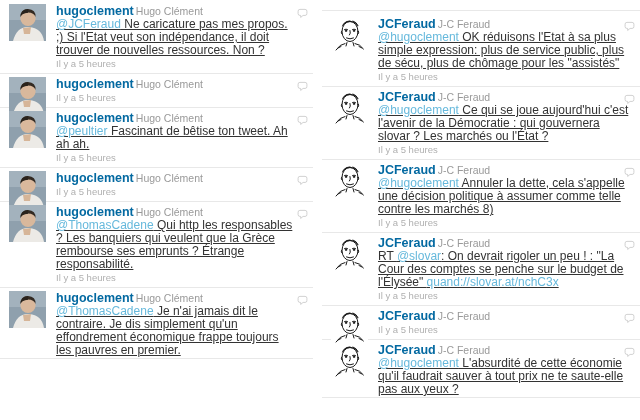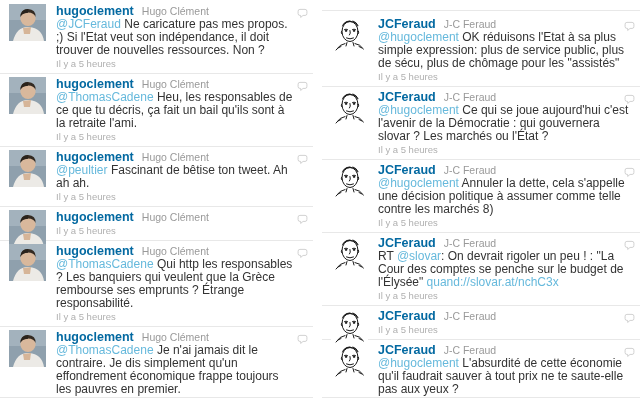--- a/index.html
+++ b/index.html
@@ -15,22 +15,22 @@
   .col-right .top-sep{border-top:1px solid #e8e8e8;height:0;margin-bottom:3px;}
   .tweet{position:relative;padding:2px 0 1px;border-bottom:1px solid #e8e8e8;}
   .tweet:last-child{border-bottom:1px solid #e8e8e8;}
   .avatar{position:absolute;left:9px;top:3px;width:37px;height:37px;overflow:hidden;}
   .avatar svg{display:block;}
   .reply{position:absolute;right:5px;top:4px;opacity:.85;}
   .body{margin-left:56px;margin-right:16px;}
   .col-right .body{margin-right:6px;}
   .hdr{font-size:12.5px;line-height:13px;white-space:nowrap;padding-top:2px;}
   .user{font-weight:bold;color:#0369a1;}
-  .real{font-size:10.5px;color:#999;margin-left:8px;font-weight:normal;}
-  .text{font-size:12px;line-height:13px;color:#333;word-wrap:break-word;}
+  .real{font-size:10.5px;color:#999;margin-left:2px;font-weight:normal;}
+  .text{font-size:12px;line-height:13px;color:#333;word-wrap:break-word;text-decoration:underline;}
   .lnk{color:#66b9dc;cursor:pointer;}
   .time{font-size:9.5px;line-height:10px;color:#b0b0b0;padding:2px 0 3px;}
 </style>
 </head>
 <body>
 
 <div class="page">
   <div class="col col-left">
   <div class="tweet">
     <div class="avatar">
@@ -72,21 +72,20 @@
 </div>
     <div class="reply">
       <svg width="11" height="11" viewBox="0 0 12 12">
         <path d="M3.2 1.5 h5.6 a2 2 0 0 1 2 2 v2.6 a2 2 0 0 1 -2 2 h-2.2 l-2.6 2.2 v-2.2 h-0.8 a2 2 0 0 1 -2 -2 v-2.6 a2 2 0 0 1 2 -2 z" fill="none" stroke="#c4c4c4" stroke-width="1"></path>
       </svg>
     </div>
     <div class="body">
       <div class="hdr">
         <span class="user">hugoclement</span><span class="real">Hugo Clément</span>
       </div>
-      <div class="text"><span class="lnk">@ThomasCadene</span><span> Heu, les responsables de ce que tu décris, ça fait un bail qu'ils sont à la retraite l'ami.</span></div>
       <div class="time">Il y a 5 heures</div>
     </div>
   </div>
 
   <div class="tweet">
     <div class="avatar">
   <svg width="37" height="37" viewBox="0 0 37 37">
     <rect width="37" height="37" fill="#8fa0ad"></rect>
     <rect width="37" height="16" fill="#a3b2bd"></rect>
     <path d="M4 37 Q8 22 20 23 Q33 24 35 37 Z" fill="#eceae6"></path>

